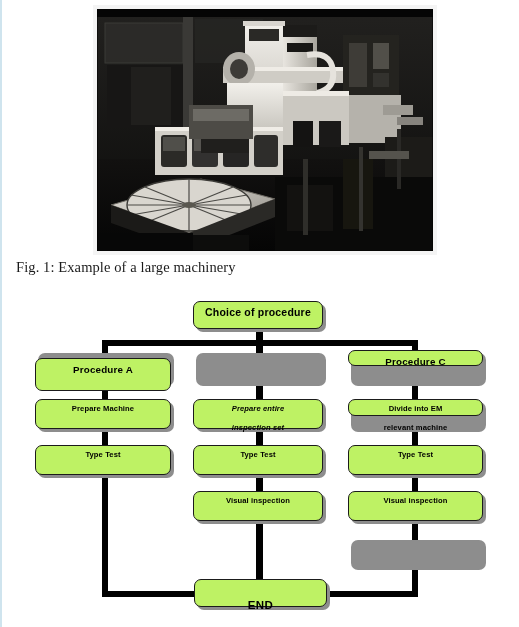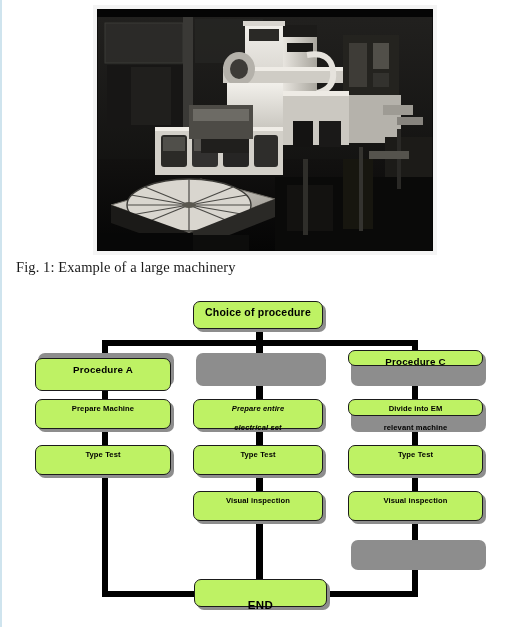--- a/index.html
+++ b/index.html
@@ -201,21 +201,21 @@
     <div class="node n-step" style="left:35px;top:155px;width:136px;height:30px;">
       <span>Type Test</span>
     </div>
 
     <div class="shadow" style="left:196px;top:63px;width:130px;height:33px;"></div>
 
     <div class="shadow" style="left:196px;top:112px;width:130px;height:30px;"></div>
     <div class="node n-step" style="left:193px;top:109px;width:130px;height:30px;font-style:italic;">
       <span>
         <span>Prepare entire</span><br>
-        <span>electrical set</span>
+        <span>inspection set</span>
       </span>
     </div>
 
     <div class="shadow" style="left:196px;top:158px;width:130px;height:30px;"></div>
     <div class="node n-step" style="left:193px;top:155px;width:130px;height:30px;">
       <span>Type Test</span>
     </div>
 
     <div class="shadow" style="left:196px;top:204px;width:130px;height:30px;"></div>
     <div class="node n-step" style="left:193px;top:201px;width:130px;height:30px;">

